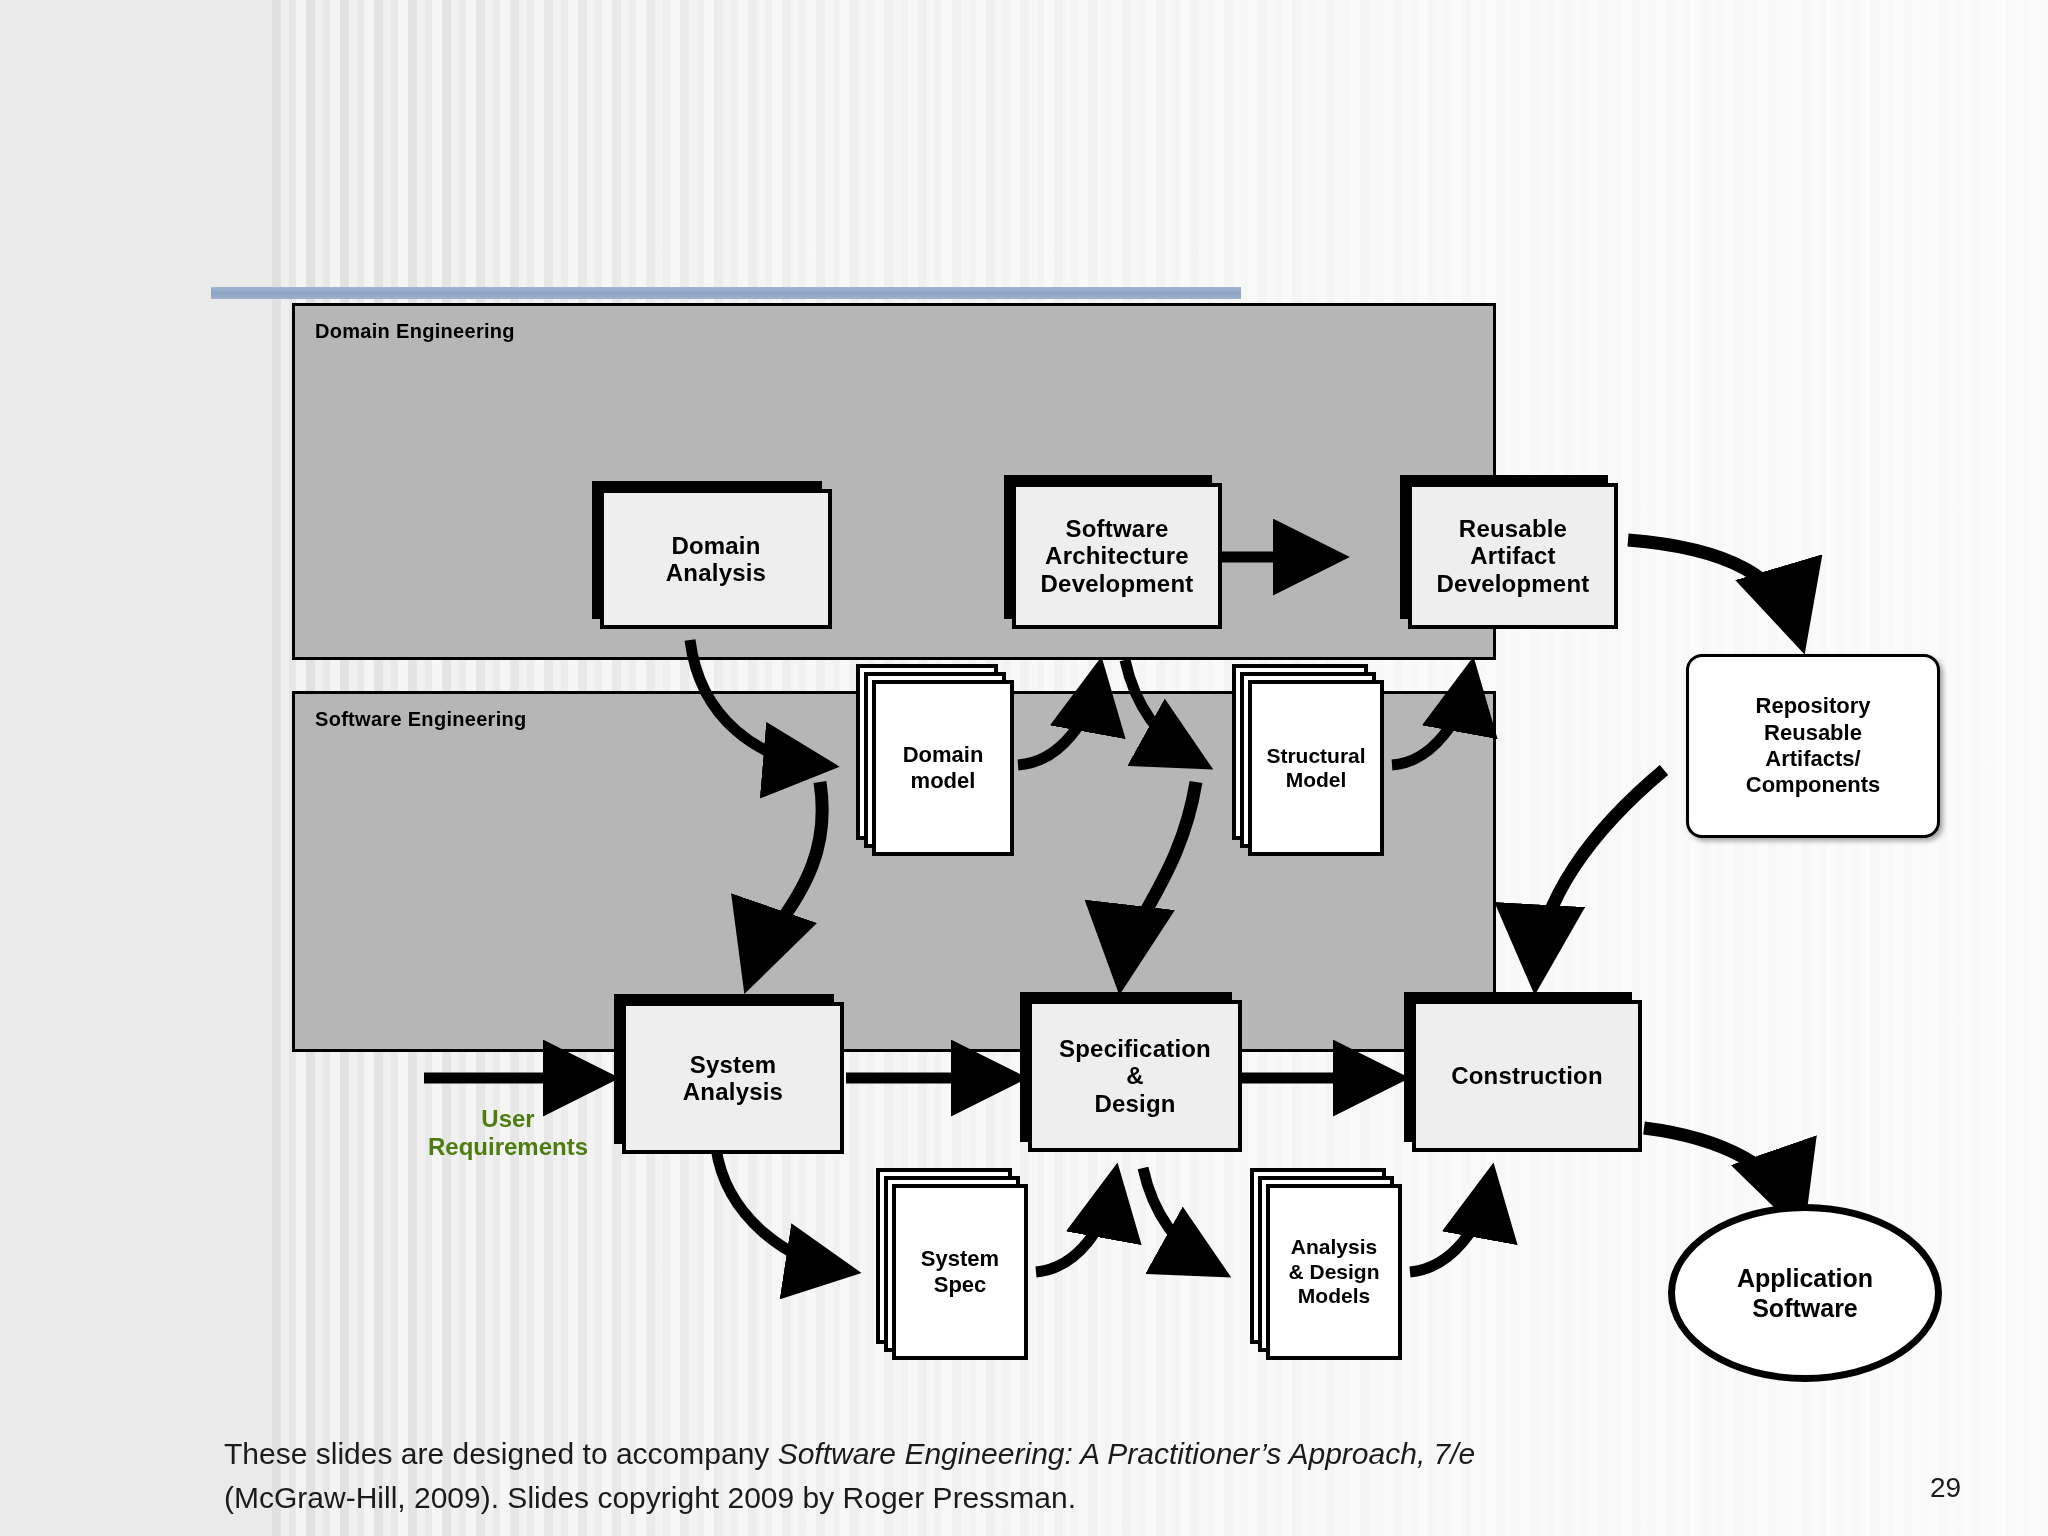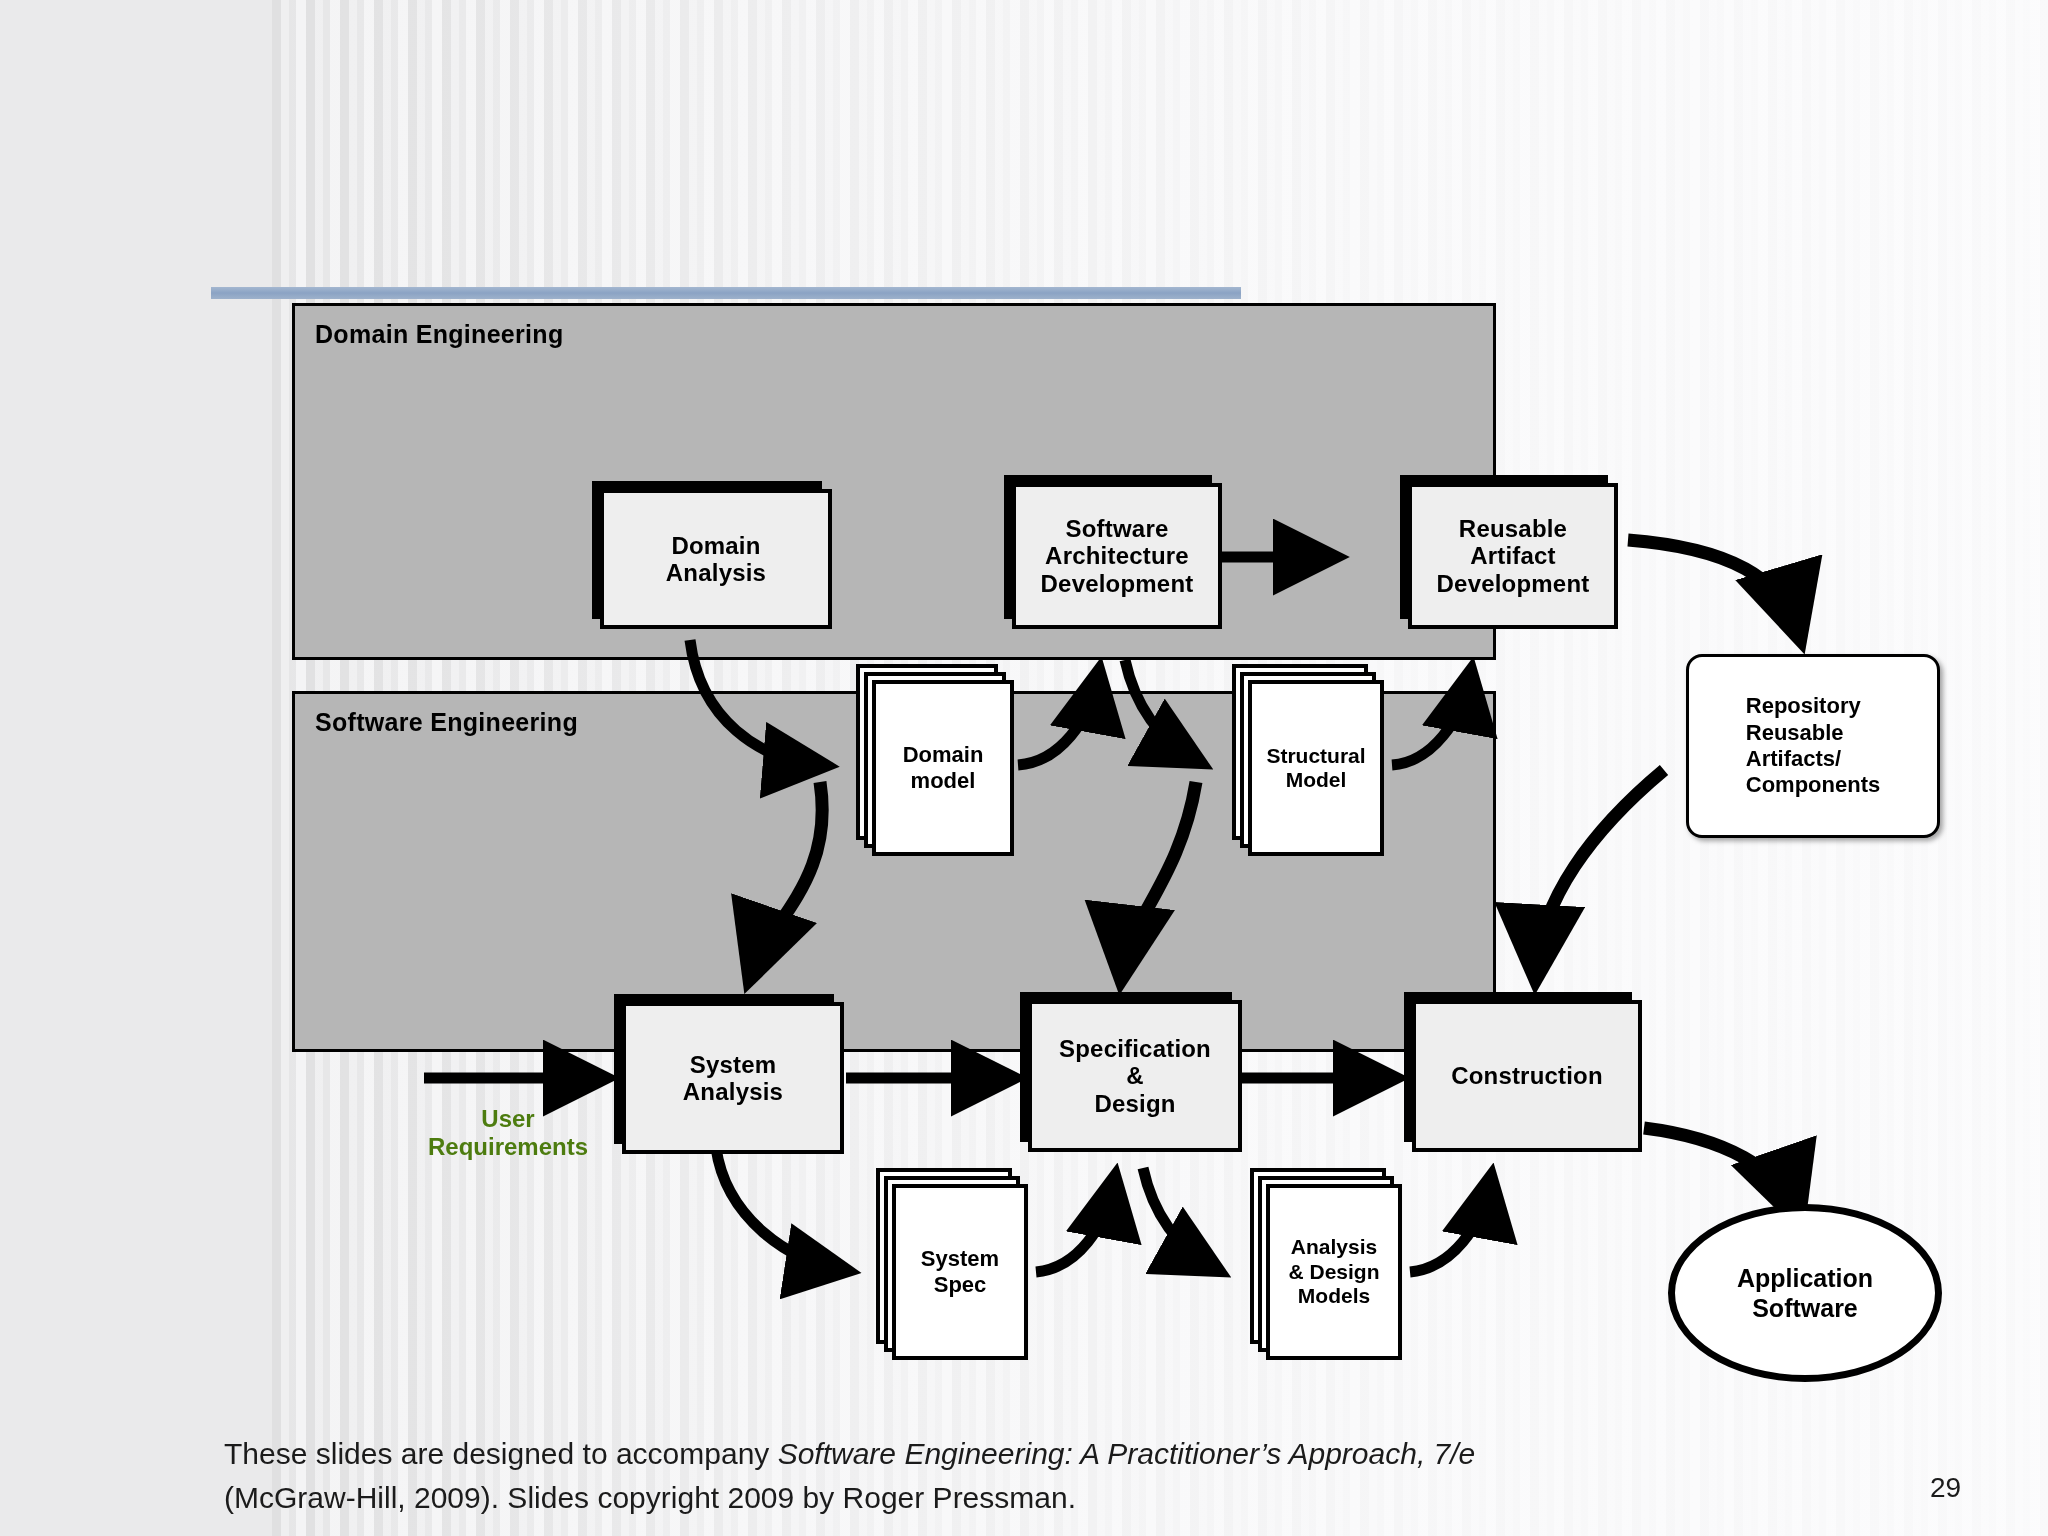--- a/index.html
+++ b/index.html
@@ -64,21 +64,21 @@
     position: absolute;
     background: #b6b6b6;
     border: 3px solid #000;
     box-sizing: border-box;
   }
   #panel-domain { left: 292px; top: 303px; width: 1204px; height: 357px; }
   #panel-software { left: 292px; top: 691px; width: 1204px; height: 361px; }
   .panel-label {
     position: absolute;
     left: 20px; top: 14px;
-    font-size: 25px;
+    font-size: 20px;
     font-weight: bold;
     color: #000;
     letter-spacing: 0.3px;
   }
 
   
   #diagram {
     position: absolute;
     left: 0; top: 0; width: 2048px; height: 1536px;
     pointer-events: none;
@@ -126,21 +126,21 @@
   }
 
   
   .roundbox {
     position: absolute;
     background: #ffffff;
     border: 3px solid #000;
     border-radius: 16px;
     box-sizing: border-box;
     display: flex; align-items: center; justify-content: center;
-    text-align: left;
+    text-align: center;
     font-weight: bold;
     color: #000;
     line-height: 1.2;
     font-size: 22px;
     box-shadow: 3px 3px 5px rgba(0,0,0,0.35);
   }
 
   
   .ellipsebox {
     position: absolute;

